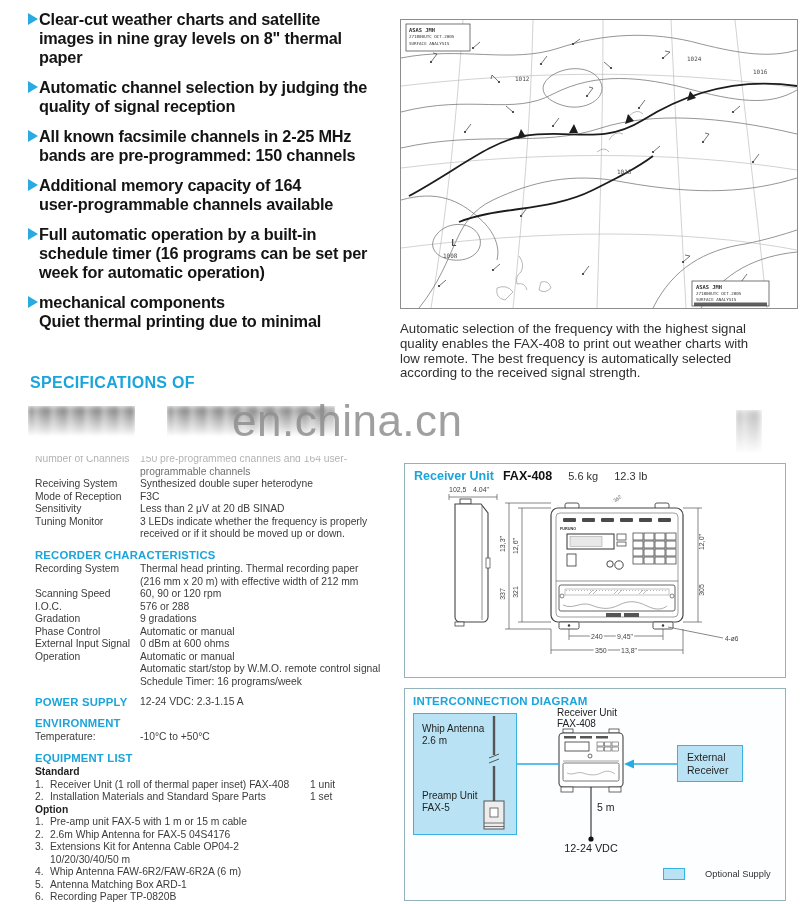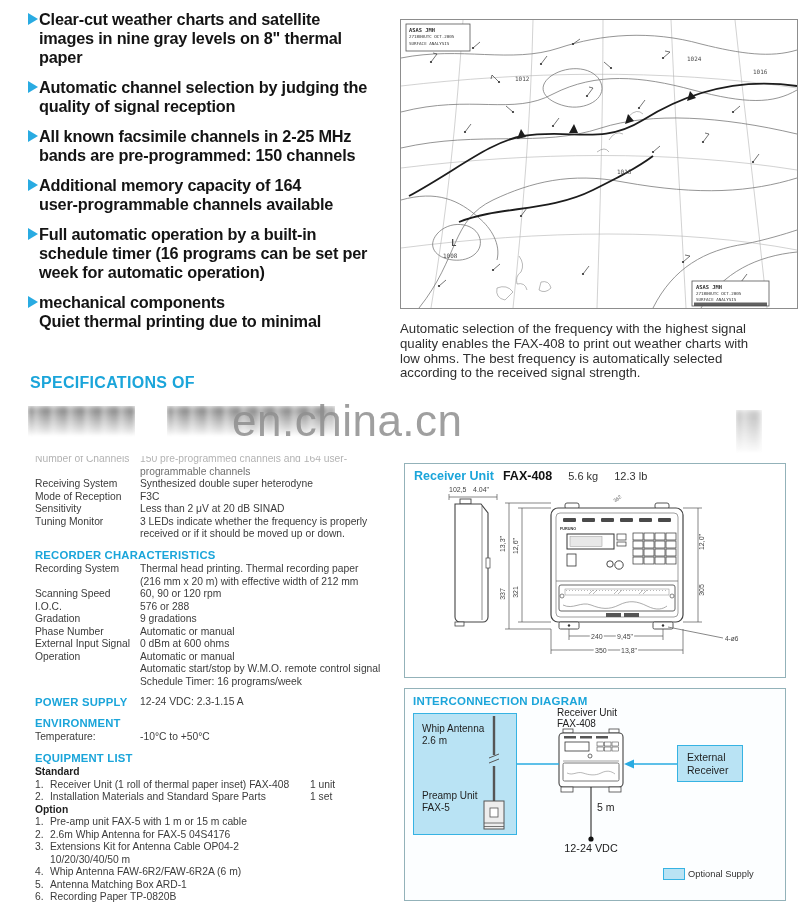--- a/index.html
+++ b/index.html
@@ -68,21 +68,21 @@
   .ititle{position:absolute;left:8px;top:6px;color:#1ba5da;font-weight:bold;font-size:11.5px;letter-spacing:.2px}
   .cyanbox{position:absolute;background:#b9e3f4;border:1.5px solid #36b3e3;box-sizing:border-box}
   .whipbox{left:8px;top:24px;width:104px;height:122px;font-size:10px;line-height:12px;color:#1f1f1f}
   .whipbox .wtop{position:absolute;left:8px;top:9px}
   .whipbox .wbot{position:absolute;left:8px;top:76px}
   .extbox{left:272px;top:56px;width:66px;height:37px;display:flex;flex-direction:column;
           justify-content:center;padding-left:9px;font-size:10.5px;line-height:12.5px;color:#1f1f1f}
   .rulabel{position:absolute;left:152px;top:18px;font-size:10px;line-height:11px;color:#222}
   .len5m{position:absolute;left:192px;top:112px;font-size:10.5px;color:#222}
   .vdc{position:absolute;left:146px;top:153px;width:80px;text-align:center;font-size:10.8px;color:#222}
-  .legend{position:absolute;left:258px;top:179px;display:flex;align-items:center;gap:3px;font-size:9.3px;color:#333}
+  .legend{position:absolute;left:258px;top:179px;display:flex;align-items:center;gap:20px;font-size:9.3px;color:#333}
   .lswatch{width:20px;height:10px;background:#b9e3f4;border:1.5px solid #36b3e3}
   .ipanel svg{position:absolute;left:0;top:0;pointer-events:none}
 </style>
 </head>
 <body>
 
 <div class="abs features">
   <div class="feat">
     <span class="tri"></span>
     <div class="ftxt">
@@ -184,21 +184,21 @@
       <text x="295" y="275" font-size="4.2" fill="#333" font-family="DejaVu Sans Mono, monospace">271800UTC OCT.2005</text>
       <text x="295" y="281" font-size="4.2" fill="#333" font-family="DejaVu Sans Mono, monospace">SURFACE ANALYSIS</text>
       <rect x="293" y="282.5" width="73" height="3.5" fill="#444" opacity="0.85"></rect>
     </g>
   </svg>
 </div>
 
 <div class="abs caption">
   <span>Automatic selection of the frequency with the highest signal</span>
   <span>quality enables the FAX-408 to print out weather charts with</span>
-  <span>low ohms. The best frequency is automatically selected</span>
+  <span>low remote. The best frequency is automatically selected</span>
   <span>according to the received signal strength.</span>
 </div>
 
 <div class="abs band">
   <div class="blob blob1"></div>
   <div class="blob blob2"></div>
   <div class="blob blob3"></div>
   <div class="wmark">en.china.cn</div>
 </div>
 
@@ -257,21 +257,21 @@
         <span>576 or 288</span>
       </div>
   </div>
   <div class="srow">
     <div class="slabel">Gradation</div>
     <div class="sval">
         <span>9 gradations</span>
       </div>
   </div>
   <div class="srow">
-    <div class="slabel">Phase Number</div>
+    <div class="slabel">Phase Control</div>
     <div class="sval">
         <span>Automatic or manual</span>
       </div>
   </div>
   <div class="srow">
     <div class="slabel">External Input Signal</div>
     <div class="sval">
         <span>0 dBm at 600 ohms</span>
       </div>
   </div>

